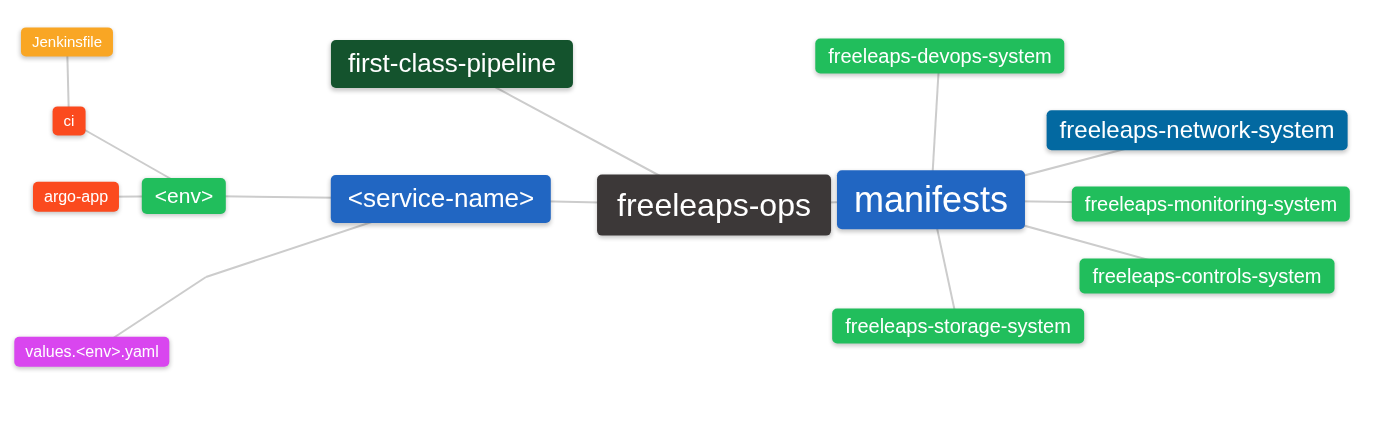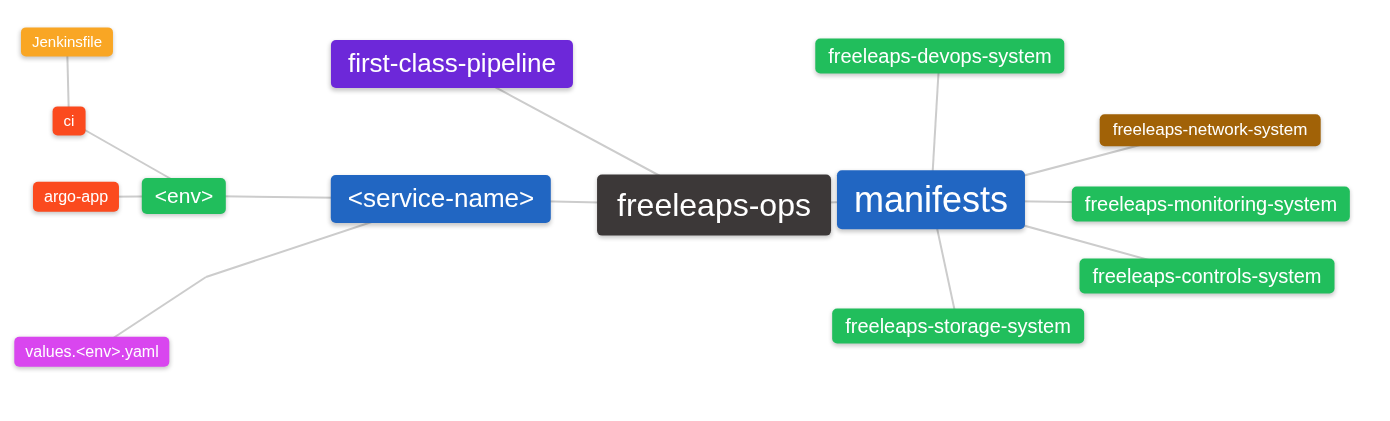--- a/index.html
+++ b/index.html
@@ -60,26 +60,26 @@
       <line x1="441" y1="199" x2="714" y2="205" stroke="#cccccc" stroke-width="2"></line>
       <line x1="714" y1="205" x2="931" y2="200" stroke="#cccccc" stroke-width="2"></line>
       <line x1="931" y1="200" x2="940" y2="47" stroke="#cccccc" stroke-width="2"></line>
       <line x1="931" y1="200" x2="1197" y2="130" stroke="#cccccc" stroke-width="2"></line>
       <line x1="931" y1="200" x2="1211" y2="204" stroke="#cccccc" stroke-width="2"></line>
       <line x1="931" y1="200" x2="1207" y2="276" stroke="#cccccc" stroke-width="2"></line>
       <line x1="931" y1="200" x2="958" y2="326" stroke="#cccccc" stroke-width="2"></line>
     </svg>
   <div id="nodes-layer">
       <div class="mm-node sz-root" style="left: 714px; top: 205px; background: rgb(60, 56, 56); font-size: 32px;">freeleaps-ops</div>
-      <div class="mm-node sz-l1" style="left: 452px; top: 64px; background: #6d28d9; font-size: 26px;">first-class-pipeline</div>
+      <div class="mm-node sz-l1" style="left: 452px; top: 64px; background: #14532d; font-size: 26px;">first-class-pipeline</div>
       <div class="mm-node sz-l1" style="left: 441px; top: 199px; background: rgb(33, 102, 194); font-size: 26px;">&lt;service-name&gt;</div>
       <div class="mm-node sz-l1" style="left: 931px; top: 200px; background: rgb(33, 102, 194); font-size: 36px;">manifests</div>
       <div class="mm-node sz-l2" style="left: 184px; top: 196px; background: rgb(33, 190, 92); font-size: 21px;">&lt;env&gt;</div>
       <div class="mm-node sz-l2" style="left: 940px; top: 56px; background: rgb(33, 190, 92); font-size: 20px;">freeleaps-devops-system</div>
-      <div class="mm-node sz-l2" style="left: 1197px; top: 130px; background: #a16207; font-size: 17px; margin-left: 13px;">freeleaps-network-system</div>
+      <div class="mm-node sz-l2" style="left: 1197px; top: 130px; background: #0369a1; font-size: 24px;">freeleaps-network-system</div>
       <div class="mm-node sz-l2" style="left: 1211px; top: 204px; background: rgb(33, 190, 92); font-size: 20px;">freeleaps-monitoring-system</div>
       <div class="mm-node sz-l2" style="left: 1207px; top: 276px; background: rgb(33, 190, 92); font-size: 20px;">freeleaps-controls-system</div>
       <div class="mm-node sz-l2" style="left: 958px; top: 326px; background: rgb(33, 190, 92); font-size: 20px;">freeleaps-storage-system</div>
       <div class="mm-node sz-l3" style="left: 69px; top: 121px; background: rgb(251, 74, 30); font-size: 15px;">ci</div>
       <div class="mm-node sz-l3" style="left: 76px; top: 197px; background: rgb(251, 74, 30); font-size: 16px;">argo-app</div>
       <div class="mm-node sz-l3" style="left: 92px; top: 352px; background: #d946ef; font-size: 16px;">values.&lt;env&gt;.yaml</div>
       <div class="mm-node sz-l3" style="left: 67px; top: 42px; background: rgb(249, 166, 36); font-size: 15px;">Jenkinsfile</div>
     </div>
 </div>
 

